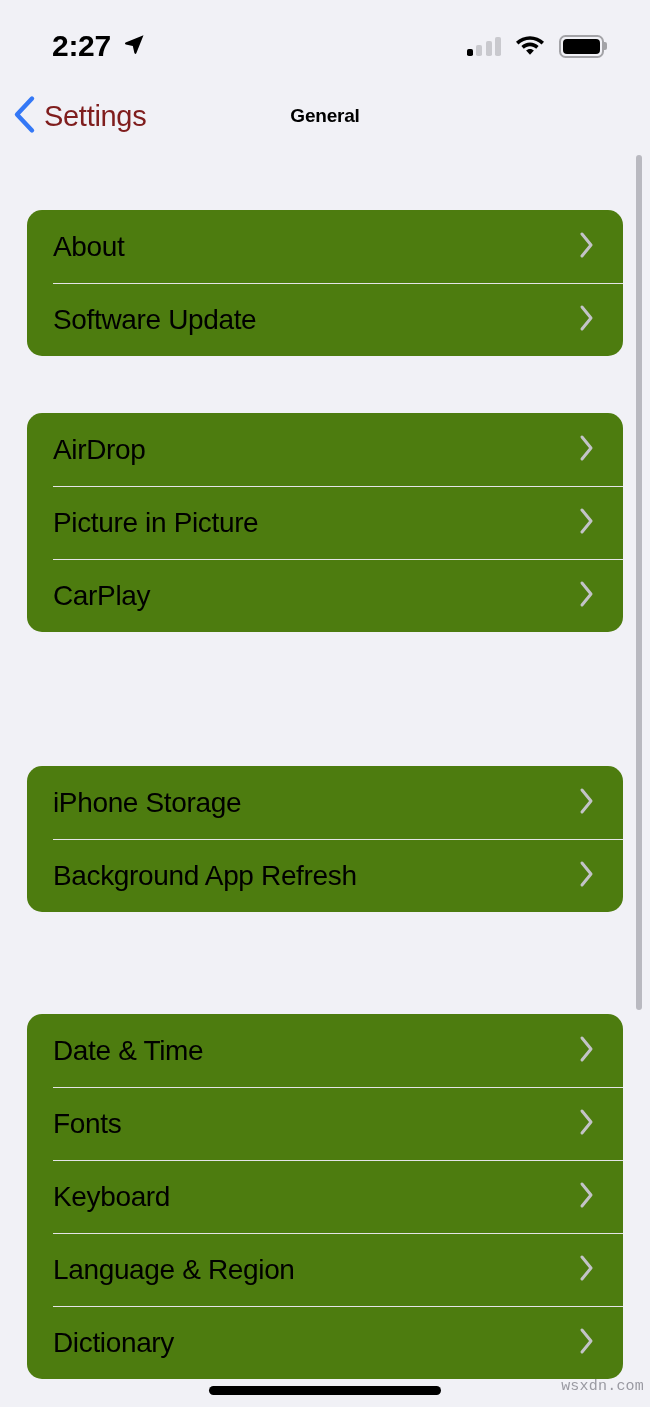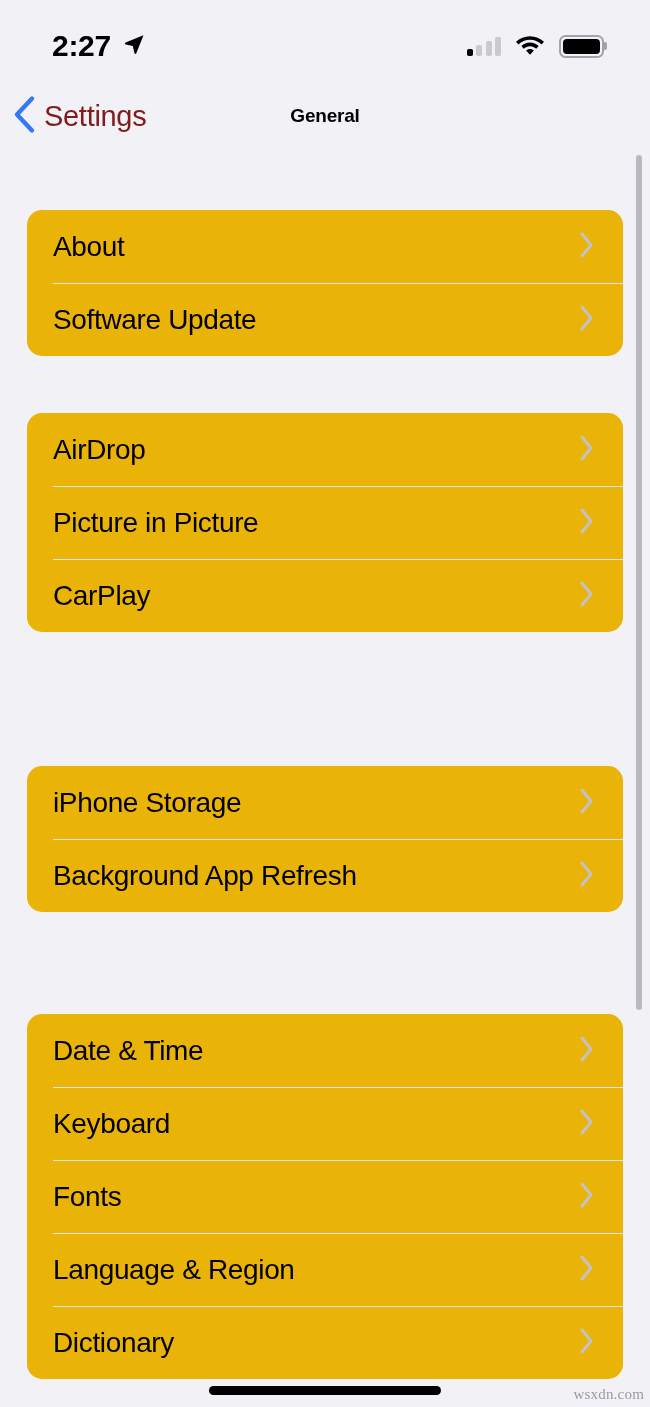--- a/index.html
+++ b/index.html
@@ -130,21 +130,21 @@
     position: absolute;
     top: 152px;
     left: 0;
     width: 650px;
     bottom: 0;
   }
   .group {
     position: absolute;
     left: 27px;
     width: 596px;
-    background: #eab308;
+    background: #4d7c0f;
     border-radius: 15px;
     overflow: hidden;
   }
   .row {
     position: relative;
     height: 73px;
     display: flex;
     align-items: center;
     padding: 0 0 0 26px;
     cursor: pointer;
@@ -199,24 +199,24 @@
     width: 232px;
     height: 9px;
     border-radius: 5px;
     background: #000;
   }
 
   
   .watermark {
     position: absolute;
     right: 6px;
-    bottom: 4px;
+    bottom: 12px;
     font-size: 15px;
     color: #9A9AA2;
-    font-family: Liberation Serif, serif;
+    font-family: Liberation Mono, monospace;
     letter-spacing: 0.2px;
   }
 </style>
 </head>
 <body>
 
 <div class="status-bar">
   <div class="status-left">
     <span class="status-time">2:27</span>
     <span class="loc-arrow">
@@ -327,29 +327,29 @@
   <div class="group" style="top:862px;">
     <div class="row">
       <span class="row-label">Date &amp; Time</span>
       <span class="row-chevron">
         <svg width="16" height="28" viewBox="0 0 16 28">
             <path d="M3 3 L12 14 L3 25" fill="none" stroke="#C3C3C7" stroke-width="3" stroke-linecap="round" stroke-linejoin="round"></path>
           </svg>
       </span>
     </div>
     <div class="row">
+      <span class="row-label">Fonts</span>
+      <span class="row-chevron">
+        <svg width="16" height="28" viewBox="0 0 16 28">
+            <path d="M3 3 L12 14 L3 25" fill="none" stroke="#C3C3C7" stroke-width="3" stroke-linecap="round" stroke-linejoin="round"></path>
+          </svg>
+      </span>
+    </div>
+    <div class="row">
       <span class="row-label">Keyboard</span>
-      <span class="row-chevron">
-        <svg width="16" height="28" viewBox="0 0 16 28">
-            <path d="M3 3 L12 14 L3 25" fill="none" stroke="#C3C3C7" stroke-width="3" stroke-linecap="round" stroke-linejoin="round"></path>
-          </svg>
-      </span>
-    </div>
-    <div class="row">
-      <span class="row-label">Fonts</span>
       <span class="row-chevron">
         <svg width="16" height="28" viewBox="0 0 16 28">
             <path d="M3 3 L12 14 L3 25" fill="none" stroke="#C3C3C7" stroke-width="3" stroke-linecap="round" stroke-linejoin="round"></path>
           </svg>
       </span>
     </div>
     <div class="row">
       <span class="row-label">Language &amp; Region</span>
       <span class="row-chevron">
         <svg width="16" height="28" viewBox="0 0 16 28">

